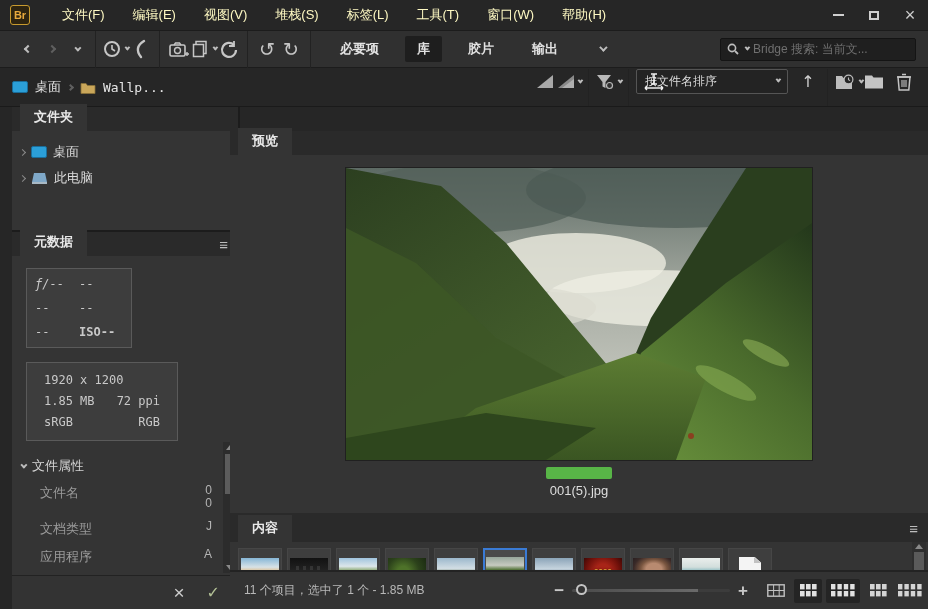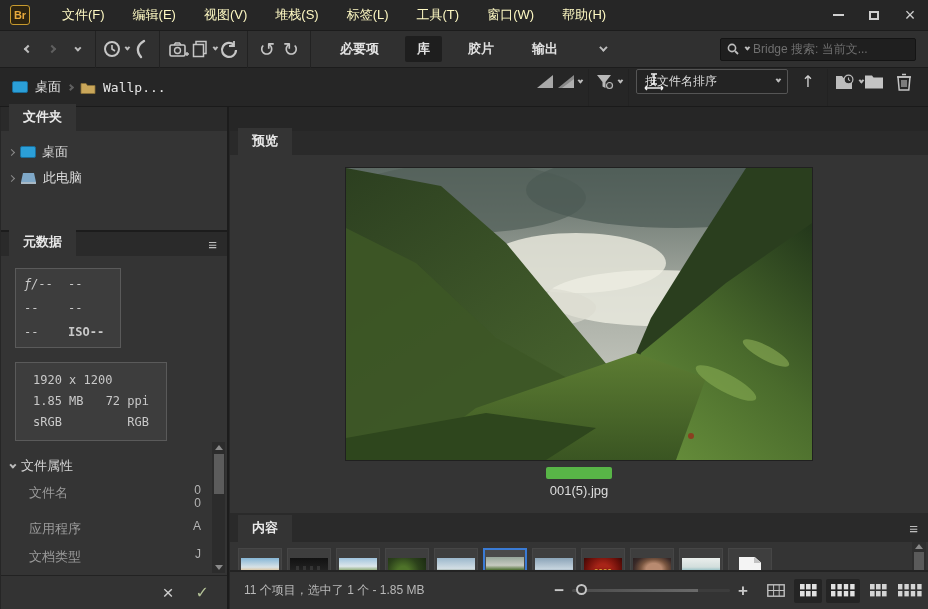--- a/index.html
+++ b/index.html
@@ -33,21 +33,21 @@
 
   .pathbar { position:absolute; top:68px; left:0; right:0; height:39px; background:#262626; display:flex; align-items:center; border-bottom:1px solid #1a1a1a; }
   .crumb { display:flex; align-items:center; gap:7px; margin-left:12px; color:#e6e6e6; }
   .desk-ico { width:16px; height:12px; background:#2b9fd8; border-radius:2px; border:1px solid #1a6d9a; }
   .sort-select { width:152px; height:25px; background:#232323; border:1px solid #555; border-radius:2px; display:flex; align-items:center; padding:0 8px; gap:6px; color:#dcdcdc; font-size:12px; position:relative; }
   .sort-select .chev { margin-left:auto; }
   .up-arrow { font-size:16px; color:#cfcfcf; font-family:"DejaVu Sans",sans-serif; }
   .cursor-ibeam { position:absolute; left:6px; top:2px; pointer-events:none; }
 
   
-  .left-panel { position:absolute; top:107px; left:1px; width:228px; bottom:0; background:#1d4ed8; border-right:2px solid #1c1c1c; }
+  .left-panel { position:absolute; top:107px; left:12px; width:228px; bottom:0; background:#1d4ed8; border-right:2px solid #1c1c1c; }
   .panel-header { height:24px; background:#2a2a2a; display:flex; align-items:flex-end; position:relative; }
   .panel-tab { background:#343434; color:#e8e8e8; font-weight:bold; font-size:13px; padding:4px 14px 5px; }
   .folders-body { height:99px; background:#343434; padding-top:8px; }
   .tree-row { display:flex; align-items:center; gap:6px; height:26px; padding-left:8px; color:#dcdcdc; }
   .tree-chev { width:5px; height:5px; border-right:1.5px solid #8a8a8a; border-bottom:1.5px solid #8a8a8a; transform:rotate(-45deg); }
   .pc-ico { width:17px; height:13px; }
   .panel-gap { height:2px; background:#1c1c1c; }
   .hamburger { margin-left:auto; margin-right:10px; margin-bottom:6px; color:#bdbdbd; font-size:15px; line-height:10px; }
 
   .meta-body { position:absolute; top:149px; bottom:34px; left:0; right:0; background:#343434; overflow:hidden; }
@@ -322,26 +322,26 @@
 
       <div class="props-header">
         <span class="chev down" style="width:5px;height:5px;border-color:#bdbdbd;"></span>
         <span>文件属性</span>
       </div>
       <div class="props-row">
         <span>文件名</span>
         <span class="val"><span>0</span><br><span>0</span></span>
       </div>
       <div class="props-row">
+        <span>文档类型</span>
+        <span class="val">J</span>
+      </div>
+      <div class="props-row">
         <span>应用程序</span>
         <span class="val">A</span>
-      </div>
-      <div class="props-row">
-        <span>文档类型</span>
-        <span class="val">J</span>
       </div>
       <div class="props-row">
         
         
       </div>
 
       <div class="vscroll">
         <div class="arr up"></div>
         <div class="thumb"></div>
         <div class="arr dn"></div>

